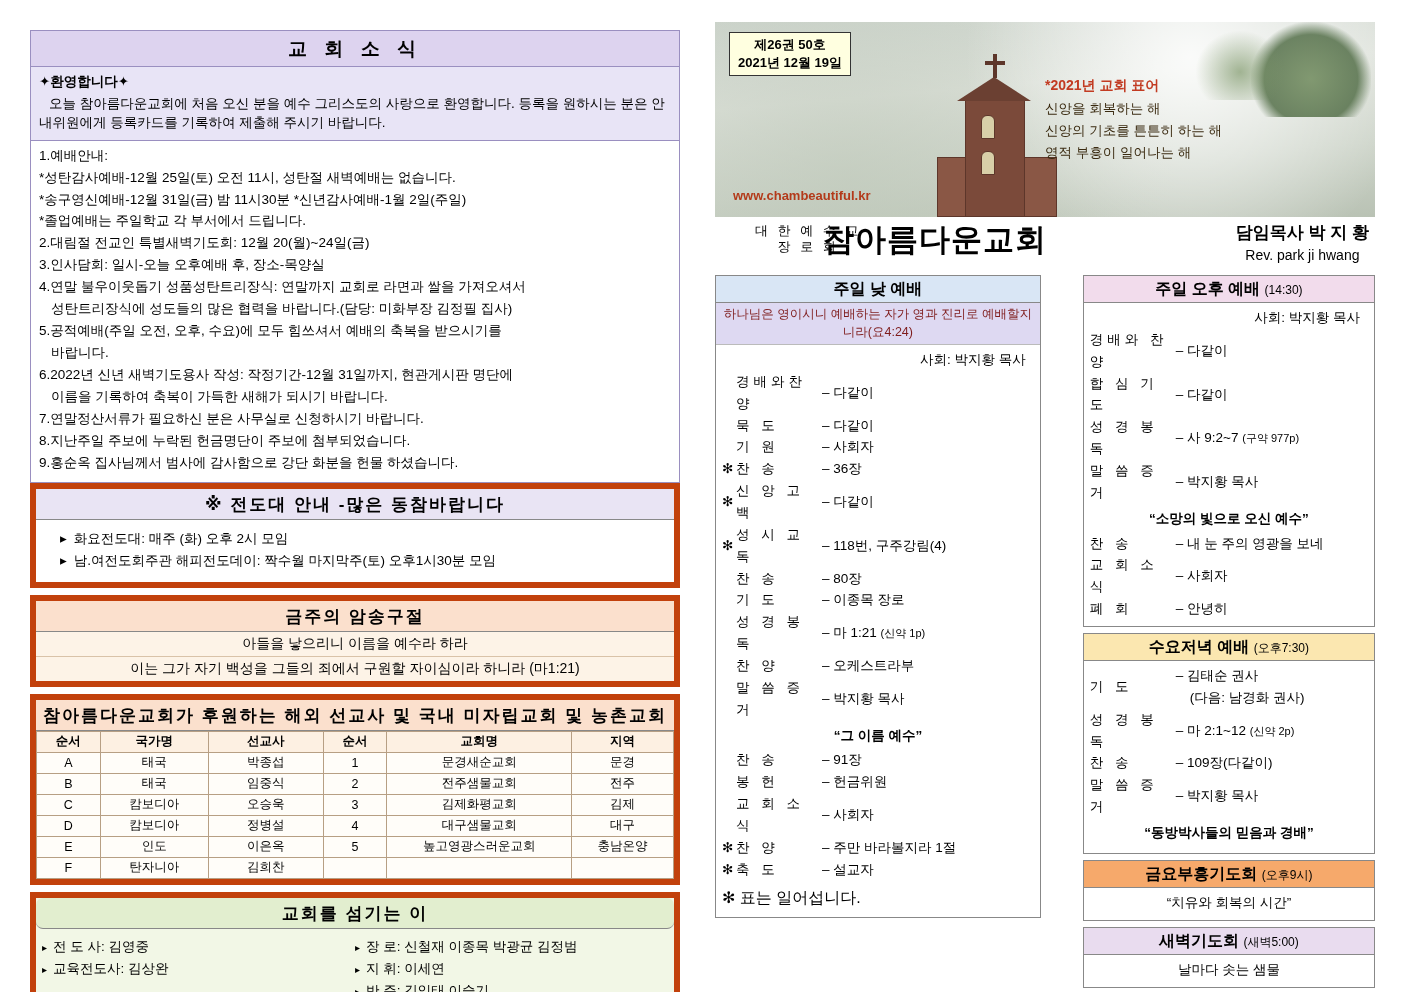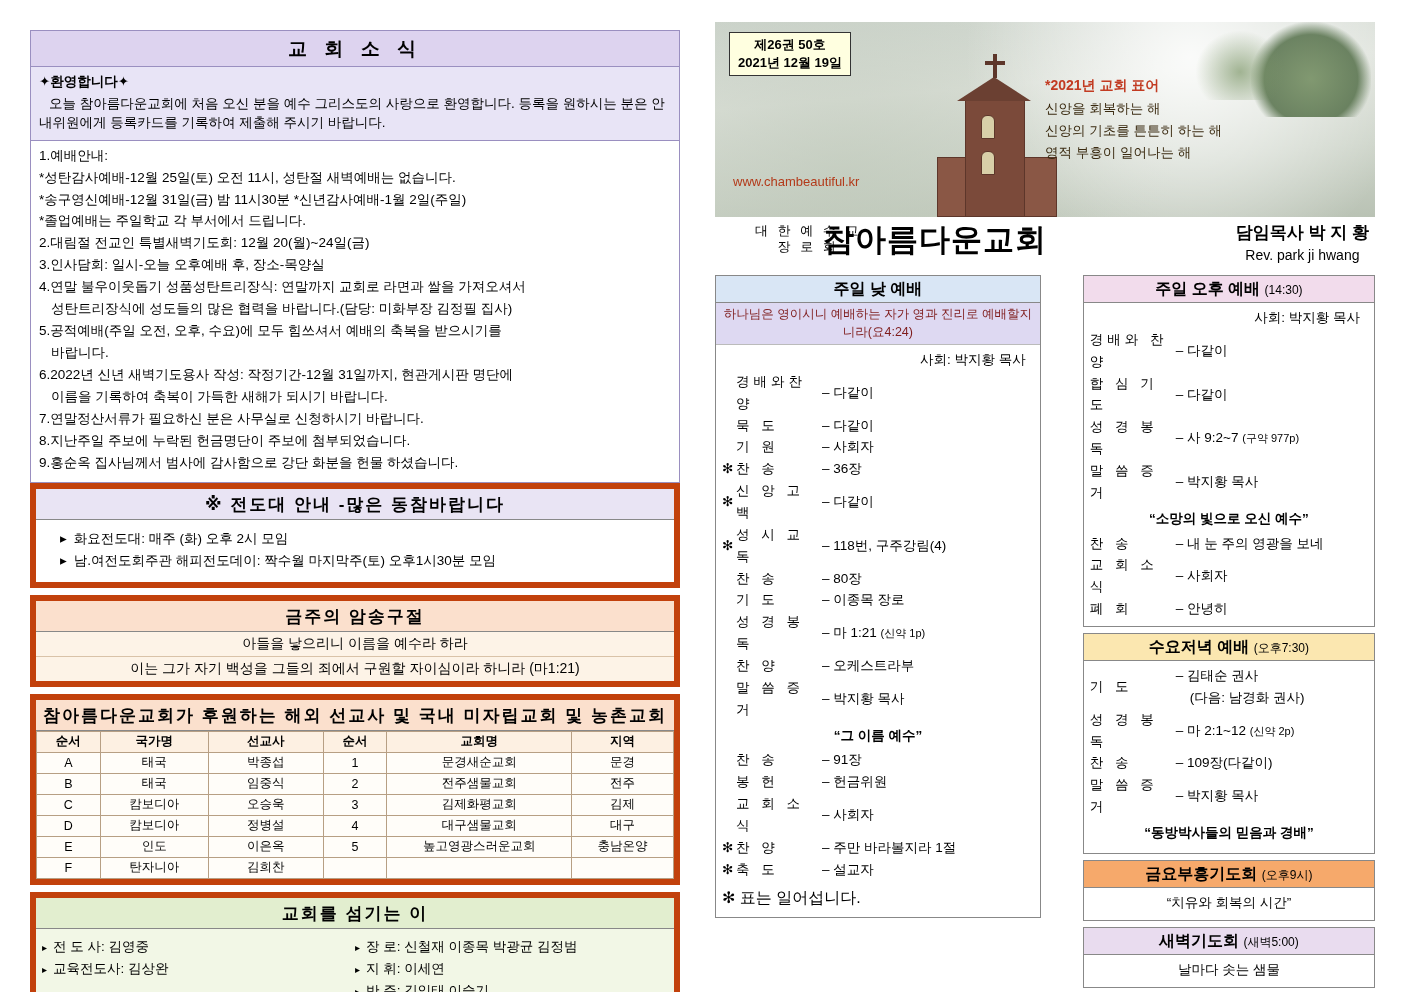--- a/index.html
+++ b/index.html
@@ -19,21 +19,21 @@
   .panel + .panel{margin-top:7px;}
 
   .hdr{
     text-align:center;font-weight:bold;font-size:17px;
     padding:4px 0 3px;letter-spacing:2px;
     border-bottom:1px solid #888;
   }
   .hdr-lav{background:#e9e4f4;}
   .hdr-peach{background:#fbe0cd;}
   .hdr-peach2{background:#fbe0cd;}
-  .hdr-green{background:#e2eecf;}
+  .hdr-green{background:#e2eecf;border-radius:7px;}
 
   .news-box{border:1px solid #9a8fc0;background:#fff;}
   .news-title{
     text-align:center;font-weight:bold;font-size:19px;letter-spacing:6px;
     background:#ddd3ef;padding:5px 0 4px;border-bottom:1px solid #9a8fc0;
   }
   .welcome{
     background:#e8e4f6;padding:5px 8px 7px;border-bottom:1px solid #9a8fc0;
     font-size:13.5px;line-height:1.45;
   }
@@ -84,21 +84,21 @@
   .church .cross-v{position:absolute;left:56px;bottom:139px;width:4px;height:24px;background:#5d362a;}
   .church .cross-h{position:absolute;left:48px;bottom:152px;width:20px;height:4px;background:#5d362a;}
   .church .win{position:absolute;width:12px;height:22px;background:#d8cfa8;border:1px solid #5d362a;border-radius:6px 6px 0 0;}
   .church .body{position:absolute;left:0;bottom:0;width:118px;height:58px;background:#8a5745;border:1px solid #5d362a;}
   .volume-box{
     position:absolute;left:14px;top:10px;background:#ffffe0;border:1px solid #333;
     padding:3px 8px;font-size:13px;font-weight:bold;text-align:center;line-height:1.4;
   }
   .motto{position:absolute;left:330px;top:52px;color:#3a2a10;font-size:13.5px;line-height:1.6;}
   .motto .m0{color:#c23b22;font-weight:bold;font-size:14px;margin-bottom:2px;}
-  .site{position:absolute;left:18px;bottom:28px;color:#b33a1a;font-weight:normal;font-size:13px;}
+  .site{position:absolute;left:18px;bottom:14px;color:#b33a1a;font-weight:bold;font-size:13px;}
 
   .titlebar{position:relative;height:52px;margin-top:2px;}
   .denom{position:absolute;left:40px;top:4px;font-size:13px;line-height:1.25;text-align:center;letter-spacing:3px;}
   .chname{position:absolute;left:108px;top:0px;font-size:31px;font-weight:bold;letter-spacing:1px;}
   .pastor{position:absolute;right:6px;top:2px;text-align:center;font-size:17px;font-weight:bold;}
   .pastor .en{font-size:14px;font-weight:normal;margin-top:3px;}
 
   .cols{display:flex;margin-top:4px;}
   .colL{width:330px;}
   .colR{width:296px;padding-left:42px;}

